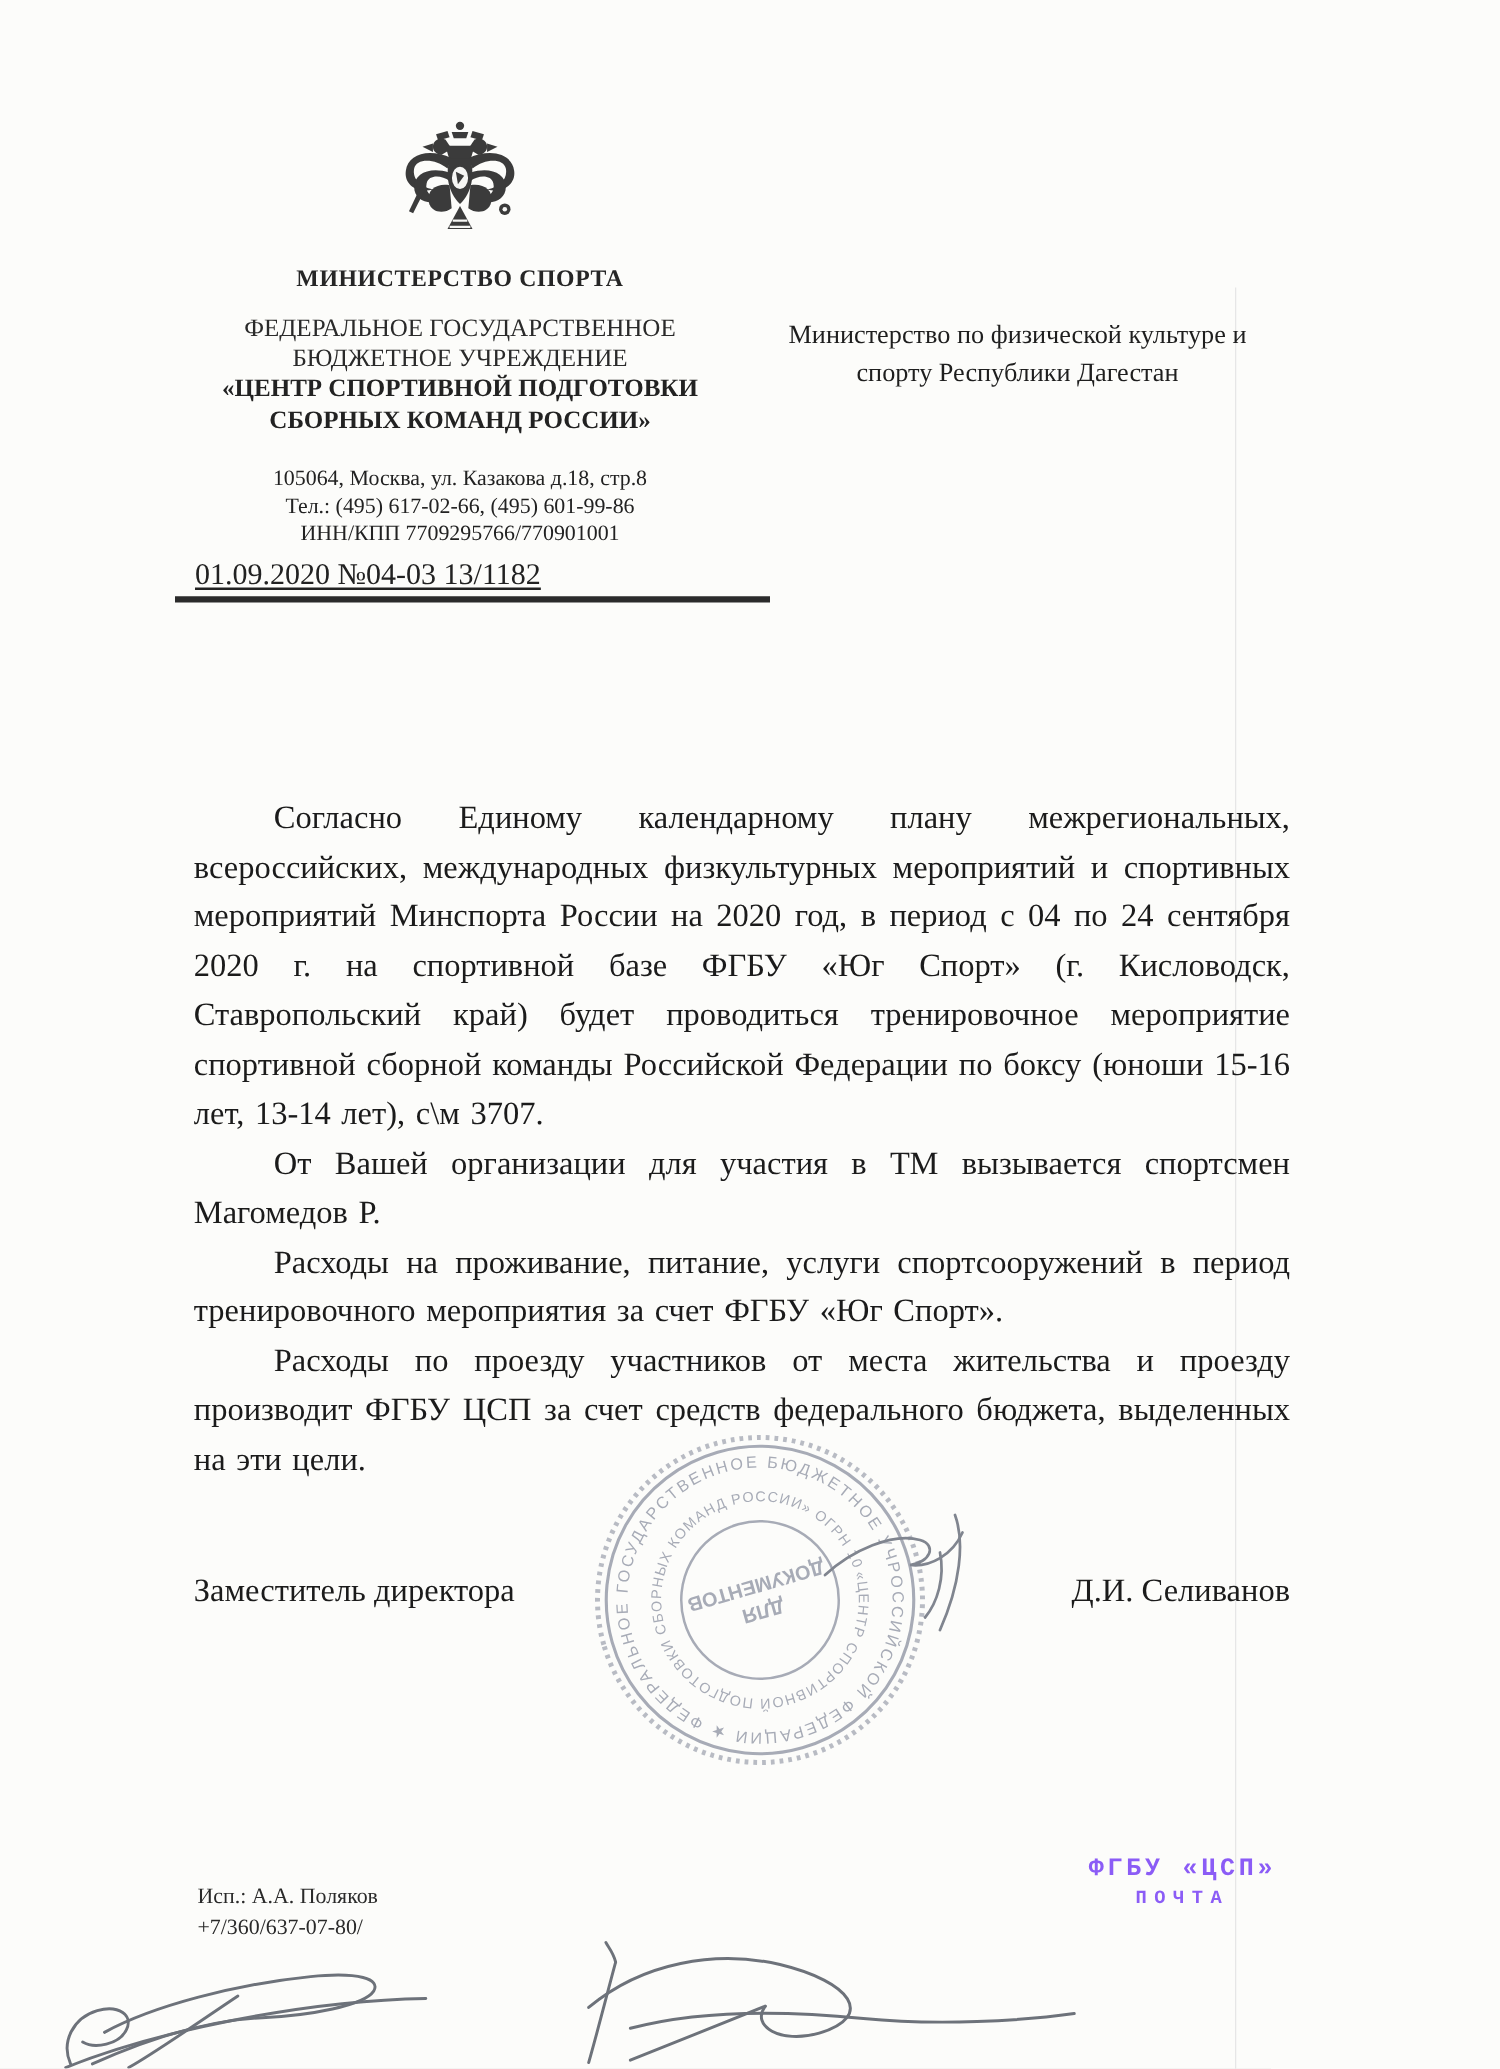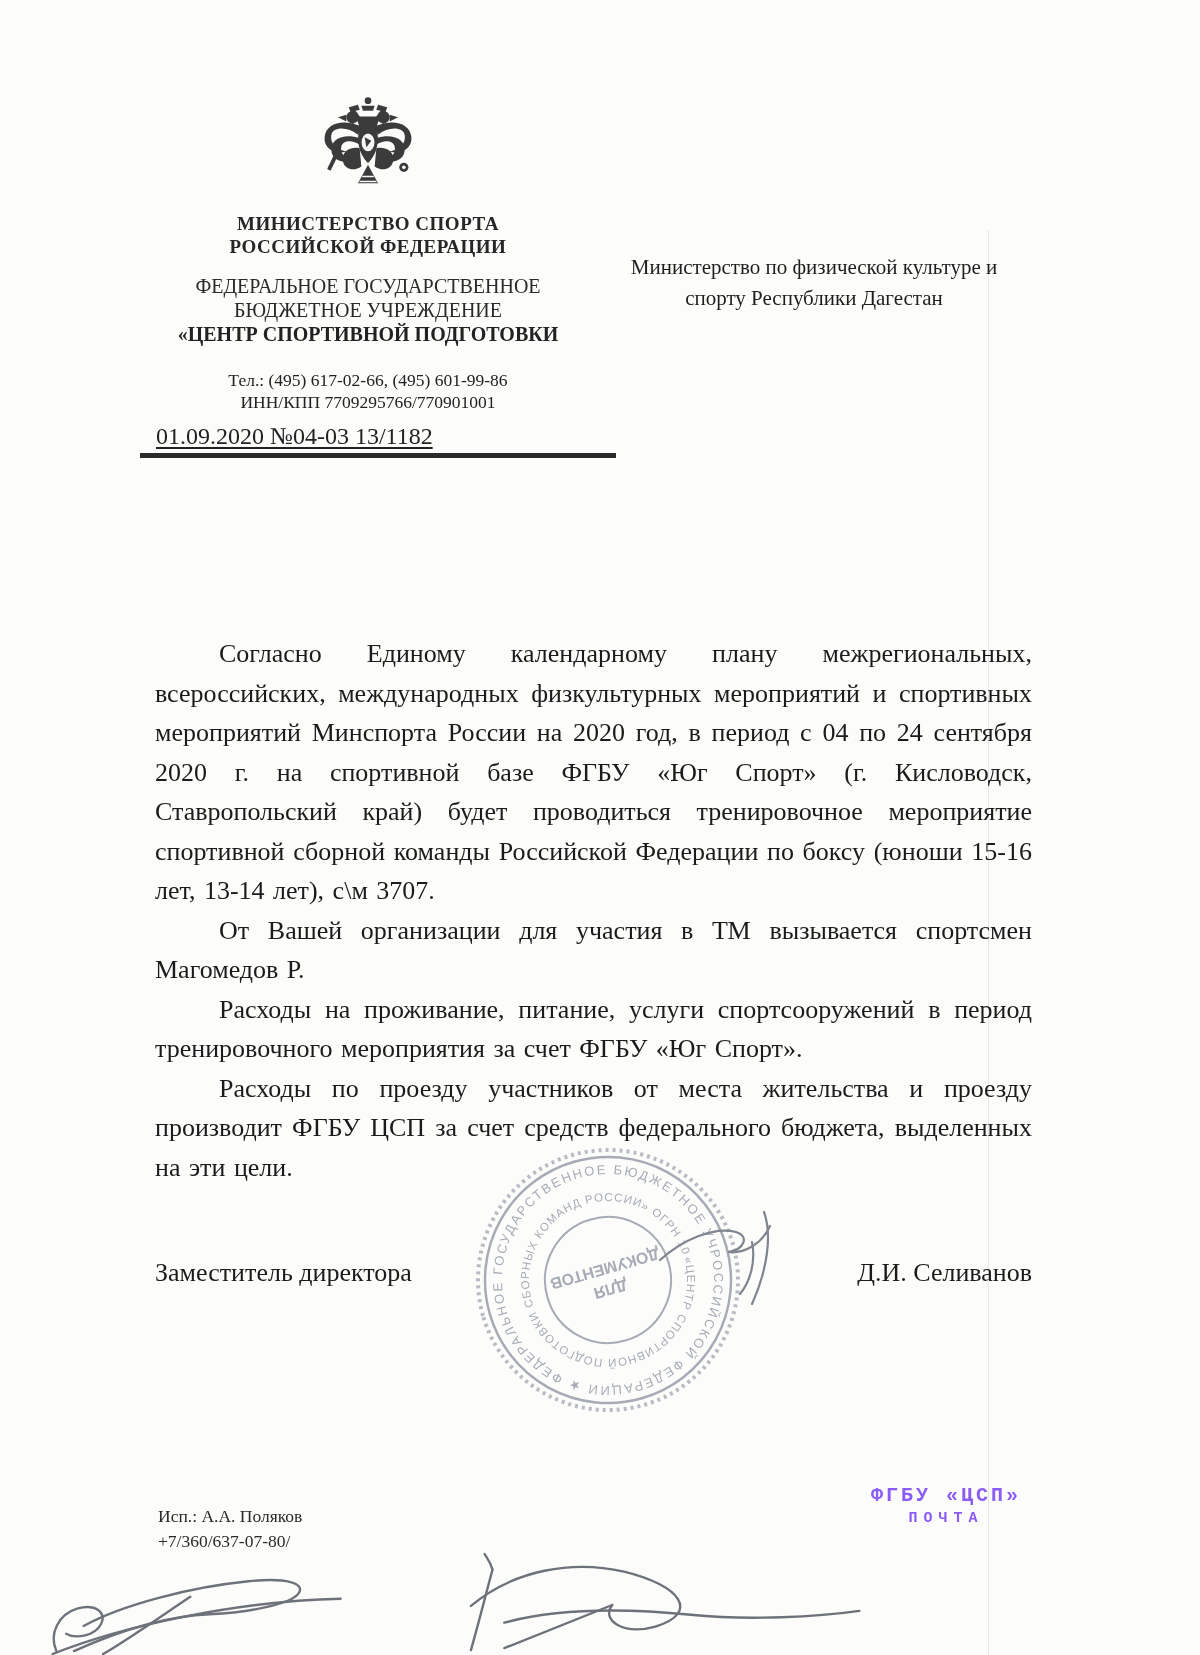--- a/index.html
+++ b/index.html
@@ -108,27 +108,28 @@
         <ellipse cx="60" cy="57" rx="9" ry="12" fill="#f6f6f4" stroke="#3b3b3b" stroke-width="2.5"></ellipse>
         <path d="M56 51 l8 4 l-6 8 z"></path>
         <path d="M60 84 l-12 22 h24 z"></path>
         <path d="M53 98 h14 M50 104 h20" stroke="#f6f6f4" stroke-width="2"></path>
         <path d="M22 66 l-11 23 l4 2 l11 -22 z"></path>
         <circle cx="103" cy="87" r="5.5"></circle>
         <circle cx="103" cy="87" r="2.2" fill="#f6f6f4"></circle>
       </g>
     </svg>
     <div class="ministry-line">МИНИСТЕРСТВО  СПОРТА</div>
-    <div class="ministry-line">РОССИЙСКОЙ ФЕДЕРАЦИИ</div>
     <div class="org-block">
       <div class="org-line">ФЕДЕРАЛЬНОЕ ГОСУДАРСТВЕННОЕ</div>
       <div class="org-line">БЮДЖЕТНОЕ УЧРЕЖДЕНИЕ</div>
       <div class="org-line bold">«ЦЕНТР СПОРТИВНОЙ ПОДГОТОВКИ</div>
+      <div class="org-line bold">СБОРНЫХ КОМАНД РОССИИ»</div>
     </div>
     <div class="addr-block">
+      <div class="addr-line">105064, Москва, ул. Казакова д.18, стр.8</div>
       <div class="addr-line">Тел.: (495) 617-02-66, (495) 601-99-86</div>
       <div class="addr-line">ИНН/КПП 7709295766/770901001</div>
     </div>
     <div class="ref-line">01.09.2020 №04-03 13/1182</div>
   </div>
 
   <div class="recipient">Министерство по физической культуре и спорту Республики Дагестан</div>
 
   <div class="body-text">
     <p>Согласно Единому календарному плану межрегиональных, всероссийских, международных физкультурных мероприятий и спортивных мероприятий Минспорта России на 2020 год, в период с 04 по 24 сентября 2020 г. на спортивной базе ФГБУ «Юг Спорт» (г. Кисловодск, Ставропольский край) будет проводиться тренировочное мероприятие спортивной сборной команды Российской Федерации по боксу (юноши 15-16 лет, 13-14 лет), с\м 3707.</p>

